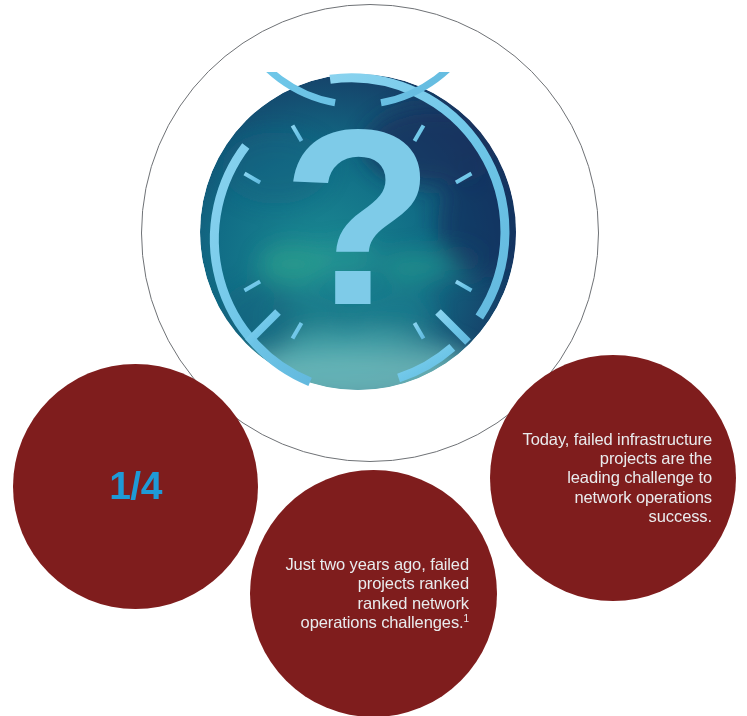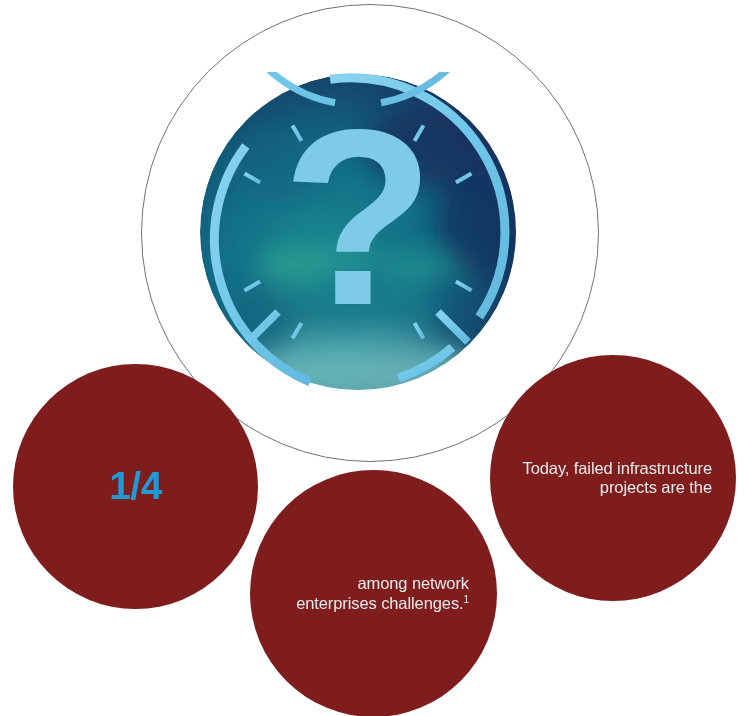--- a/index.html
+++ b/index.html
@@ -208,20 +208,22 @@
         <text x="160" y="232" text-anchor="middle" font-family="Liberation Sans, sans-serif" font-size="250" font-weight="bold" fill="#7ecbe8">?</text>
       </g>
     </svg>
   </div>
 
   <div class="stat-circle" id="circle-quarter">
     <div class="figure">1/4</div>
   </div>
 
   <div class="stat-circle" id="circle-sixth">
-    <div class="body"><span>among network enterprises challenges.</span><span class="sup">1</span></div>
+    <div class="body">Just two years ago, failed projects ranked</div>
+    <div class="body"><span>ranked network operations challenges.</span><span class="sup">1</span></div>
   </div>
 
   <div class="stat-circle" id="circle-third">
     <div class="body">Today, failed infrastructure projects are the</div>
+    <div class="body">leading challenge to network operations success.</div>
   </div>
 
 </div>
 
 </body></html>

